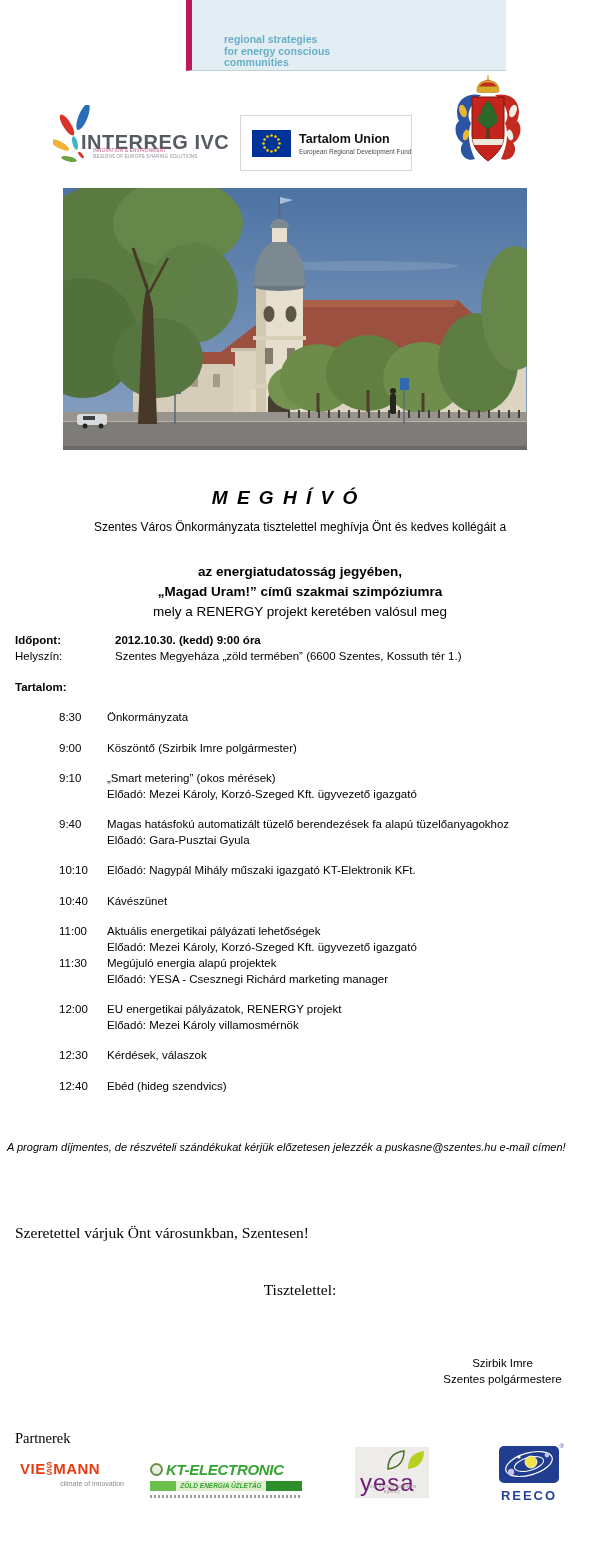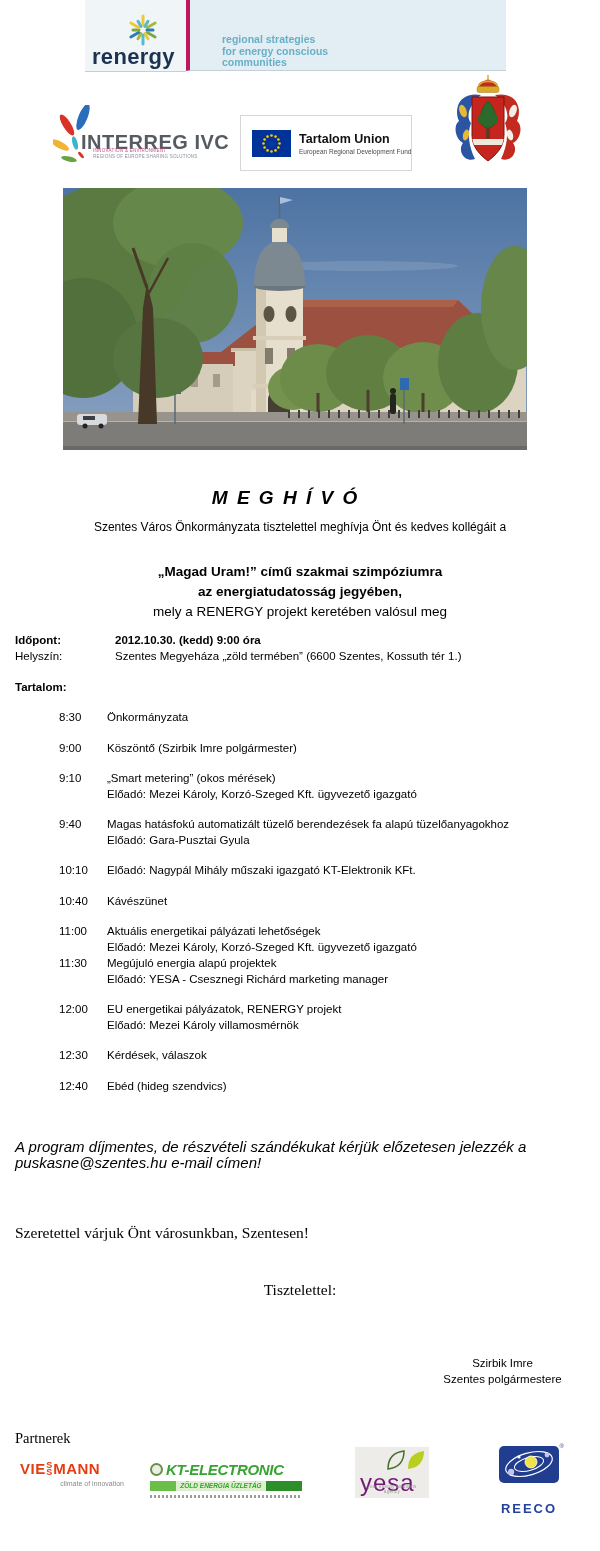--- a/index.html
+++ b/index.html
@@ -6,21 +6,21 @@
   .page{position:relative;width:600px;height:1551px;background:#fff;overflow:hidden;
         font-family:"Liberation Sans",sans-serif;color:#000;}
 
   
   .hdr-logo{position:absolute;left:85px;top:0;width:101px;height:71px;background:#f0f5f8;
             border-bottom:1px solid #c2d0d9;}
   .hdr-brand{position:absolute;left:7px;top:44px;font-size:22px;font-weight:bold;
              color:#1b3350;letter-spacing:.3px;}
   .hdr-star{position:absolute;left:41px;top:13px;}
   .hdr-tag{position:absolute;left:186px;top:0;width:320px;height:71px;background:#e2edf4;
-           border-bottom:1px solid #c2d0d9;border-left:4px solid #be185d;box-sizing:border-box;
+           border-bottom:1px solid #c2d0d9;border-left:6px solid #be185d;box-sizing:border-box;
            padding:34px 0 0 32px;color:#67b0c6;font-weight:bold;font-size:10.5px;line-height:11.5px;}
 
   
   .interreg{position:absolute;left:53px;top:105px;width:145px;height:72px;}
   .int-feathers{position:absolute;left:0;top:0;}
   .int-name{position:absolute;left:28px;top:26px;font-size:20px;font-weight:600;
             color:#565b63;letter-spacing:.5px;white-space:nowrap;}
   .int-sub1{position:absolute;left:40px;top:43px;font-size:4.5px;color:#c0527e;letter-spacing:.3px;white-space:nowrap;}
   .int-sub2{position:absolute;left:40px;top:49px;font-size:4.5px;color:#8a8f98;letter-spacing:.2px;white-space:nowrap;}
 
@@ -50,21 +50,21 @@
   .drow.bold .dlabel,.drow.bold .dval{font-weight:bold;}
 
   .tartalom{position:absolute;left:15px;top:681px;font-size:11.5px;font-weight:bold;}
 
   .agenda{position:absolute;left:15px;top:710px;width:577px;margin-left:44px;}
   .agenda-item{display:flex;font-size:11.5px;line-height:15.5px;margin-bottom:15px;}
   .agenda > div:nth-of-type(7){margin-bottom:1px;}
   .a-time{width:48px;flex:none;}
   .a-body{flex:1;}
 
-  .note{position:absolute;left:15px;top:1139px;width:572px;font-size:15px;
+  .note{position:absolute;left:7px;top:1139px;width:572px;font-size:11px;
         font-style:italic;line-height:16px;}
 
   .welcome{position:absolute;left:15px;top:1224px;font-family:"Liberation Serif",serif;font-size:15.5px;}
   .salutation{position:absolute;left:0;top:1281px;width:600px;text-align:center;
               font-family:"Liberation Serif",serif;font-size:15.5px;}
   .signature{position:absolute;left:425px;top:1355px;width:155px;text-align:center;
              font-size:11.5px;line-height:16px;}
 
   
   .partners-h{position:absolute;left:15px;top:1430px;font-family:"Liberation Serif",serif;font-size:14.5px;}
@@ -90,46 +90,27 @@
 
   .yesa{position:absolute;left:355px;top:1447px;width:74px;height:51px;background:#edece8;}
   .y-leaves{position:absolute;right:3px;top:2px;}
   .y-name{position:absolute;left:5px;top:22px;font-size:24px;color:#701a75;letter-spacing:1px;}
   .y-tag{position:absolute;left:4px;bottom:4px;width:66px;font-size:4.5px;color:#999;
          text-align:center;letter-spacing:.3px;}
 
   .reeco{position:absolute;left:497px;top:1446px;width:64px;text-align:center;}
   .r-box{position:relative;width:60px;height:37px;background:#203d8f;border-radius:5px;margin:0 auto;}
   .r-reg{position:absolute;right:-5px;top:-3px;font-size:6px;color:#203d8f;}
-  .r-name{margin-top:18px;font-size:13px;font-weight:bold;color:#25439b;letter-spacing:2px;}
+  .r-name{margin-top:5px;font-size:13px;font-weight:bold;color:#25439b;letter-spacing:2px;}
 </style>
 </head>
 <body>
 
 <div class="page">
 
-  <div class="hdr-logo">
-    <svg class="hdr-star" width="34" height="34" viewBox="0 0 34 34">
-      <g stroke-width="3" stroke-linecap="round">
-        <line x1="17" y1="12" x2="17" y2="3" stroke="#ecc93b"></line>
-        <line x1="17" y1="13" x2="17" y2="7" stroke="#57b9c9" transform="rotate(30 17 17)"></line>
-        <line x1="17" y1="12" x2="17" y2="3" stroke="#a9b93a" transform="rotate(60 17 17)"></line>
-        <line x1="17" y1="13" x2="17" y2="7" stroke="#2d7cb5" transform="rotate(90 17 17)"></line>
-        <line x1="17" y1="12" x2="17" y2="3" stroke="#7fa83f" transform="rotate(120 17 17)"></line>
-        <line x1="17" y1="13" x2="17" y2="7" stroke="#ecc93b" transform="rotate(150 17 17)"></line>
-        <line x1="17" y1="12" x2="17" y2="3" stroke="#57b9c9" transform="rotate(180 17 17)"></line>
-        <line x1="17" y1="13" x2="17" y2="7" stroke="#a9b93a" transform="rotate(210 17 17)"></line>
-        <line x1="17" y1="12" x2="17" y2="3" stroke="#2d7cb5" transform="rotate(240 17 17)"></line>
-        <line x1="17" y1="13" x2="17" y2="7" stroke="#7fa83f" transform="rotate(270 17 17)"></line>
-        <line x1="17" y1="12" x2="17" y2="3" stroke="#ecc93b" transform="rotate(300 17 17)"></line>
-        <line x1="17" y1="13" x2="17" y2="7" stroke="#57b9c9" transform="rotate(330 17 17)"></line>
-      </g>
-    </svg>
-    <div class="hdr-brand">renergy</div>
-  </div>
   <div class="hdr-tag">
     <div>regional strategies</div>
     <div>for energy conscious</div>
     <div>communities</div>
   </div>
 
   <div class="interreg">
     <svg class="int-feathers" width="60" height="64" viewBox="0 0 60 64">
       <ellipse cx="14" cy="20" rx="4" ry="12" fill="#d93226" transform="rotate(-32 14 20)"></ellipse>
       <ellipse cx="30" cy="12" rx="4.5" ry="14" fill="#2a6ebb" transform="rotate(22 30 12)"></ellipse>
@@ -281,22 +262,22 @@
       <line x1="84" y1="100" x2="70" y2="60" stroke="#473827" stroke-width="3"></line>
       <line x1="86" y1="105" x2="105" y2="70" stroke="#473827" stroke-width="2.5"></line>
       <path d="M75,236 L80,120 L84,95 L90,120 L94,236 Z" fill="#473827"></path>
     </g>
   </svg>
 
   <div class="title">M E G H Í V Ó</div>
   <div class="intro">Szentes Város Önkormányzata tisztelettel meghívja Önt és kedves kollégáit a</div>
 
   <div class="subject">
+    <div class="s-b">az energiatudatosság jegyében,</div>
     <div class="s-b">„Magad Uram!” című szakmai szimpóziumra</div>
-    <div class="s-b">az energiatudatosság jegyében,</div>
     <div class="s-r">mely a RENERGY projekt keretében valósul meg</div>
   </div>
 
   <div class="details">
     <div class="drow bold">
       <div class="dlabel">Időpont:</div>
       <div class="dval">2012.10.30. (kedd) 9:00 óra</div>
     </div>
     <div class="drow">
       <div class="dlabel">Helyszín:</div>

